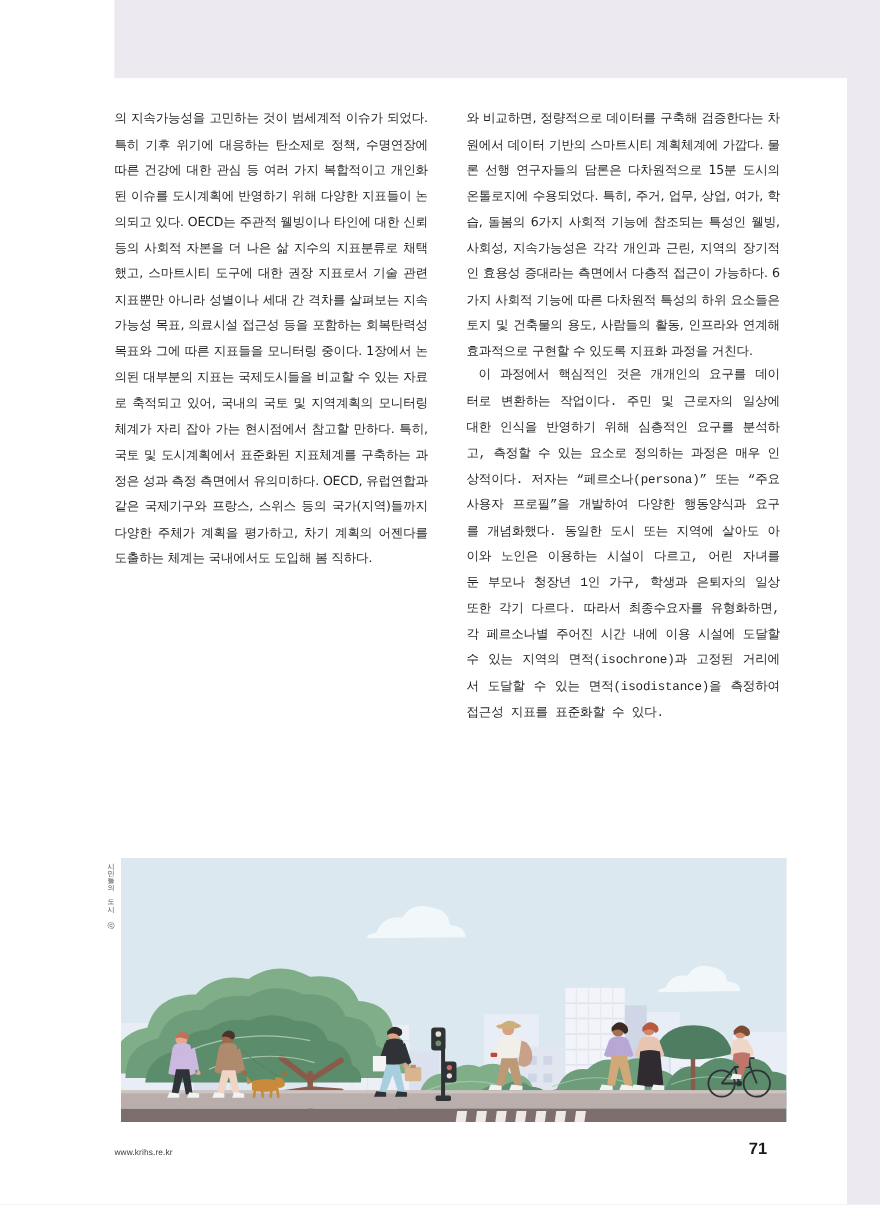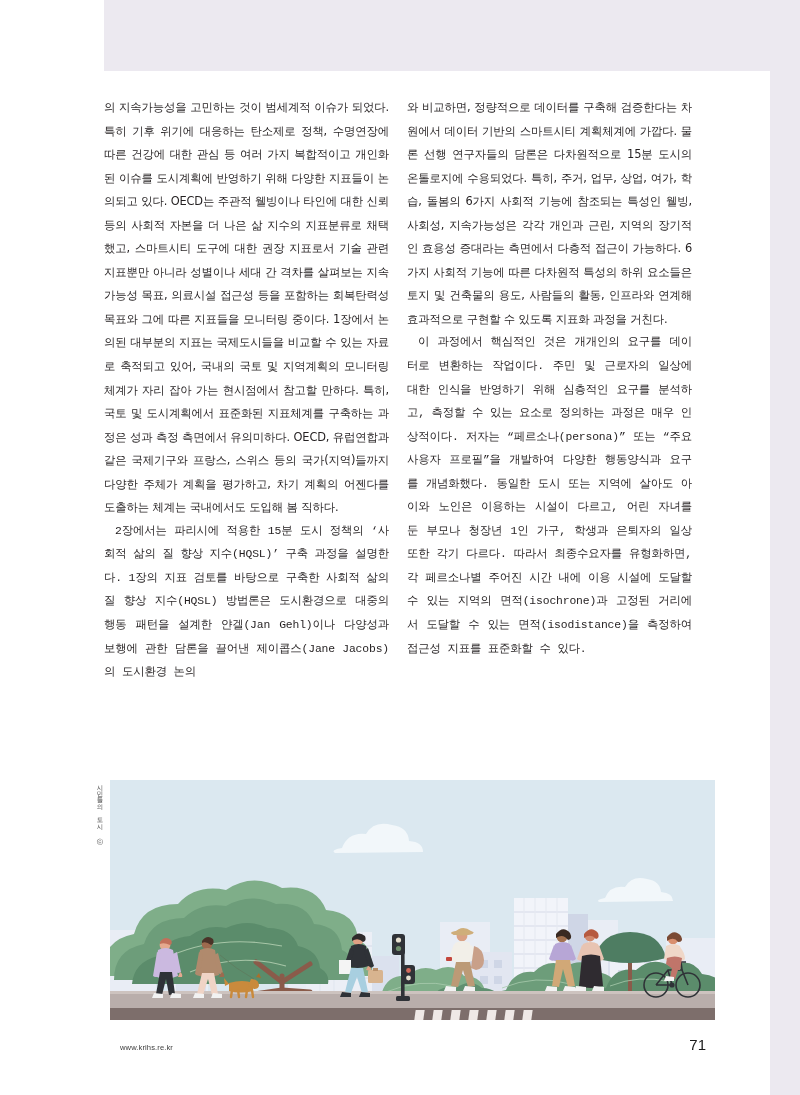--- a/index.html
+++ b/index.html
@@ -34,21 +34,21 @@
     position: absolute;
     left: 104px; top: 96px;
     width: 600px;
   }
   .col {
     position: absolute;
     top: 0;
     width: 285px;
   }
   .col-left  { left: 0; }
-  .col-right { left: 303px; }
+  .col-right { left: 320px; }
 
   .para {
     margin: 0 0 0 0;
     font-family: "DejaVu Sans", "Liberation Sans", sans-serif;
     font-size: 11.4px;
     line-height: 23.55px;
     color: #231f20;
     text-align: justify;
     text-justify: inter-character;
     word-break: break-all;
@@ -79,48 +79,47 @@
     left: 24px; top: 0;
     width: 605px; height: 240px;
     overflow: hidden;
     background: #dde9f1;
   }
   .illus svg { display: block; width: 605px; height: 240px; }
 
   
   .footer-url {
     position: absolute;
-    left: 120px; top: 1043px;
+    left: 104px; top: 1043px;
     font-size: 7.6px;
     color: #3d3d3d;
     letter-spacing: 0.1px;
   }
   .footer-page {
     position: absolute;
     left: 672px; top: 1036px;
     width: 34px;
-    text-align: right;
+    text-align: center;
     font-size: 15px;
-    font-weight: normal;
+    font-weight: bold;
     color: #1a1a1a;
   }
 </style>
 </head>
 <body>
 
 <div id="page-root">
 
   <div class="paper-top-left"></div>
   <div class="paper"></div>
 
   <div class="columns">
 
     <div class="col col-left">
       <p class="para">의 지속가능성을 고민하는 것이 범세계적 이슈가 되었다. 특히 기후 위기에 대응하는 탄소제로 정책, 수명연장에 따른 건강에 대한 관심 등 여러 가지 복합적이고 개인화된 이슈를 도시계획에 반영하기 위해 다양한 지표들이 논의되고 있다. OECD는 주관적 웰빙이나 타인에 대한 신뢰 등의 사회적 자본을 더 나은 삶 지수의 지표분류로 채택했고, 스마트시티 도구에 대한 권장 지표로서 기술 관련 지표뿐만 아니라 성별이나 세대 간 격차를 살펴보는 지속가능성 목표, 의료시설 접근성 등을 포함하는 회복탄력성 목표와 그에 따른 지표들을 모니터링 중이다. 1장에서 논의된 대부분의 지표는 국제도시들을 비교할 수 있는 자료로 축적되고 있어, 국내의 국토 및 지역계획의 모니터링 체계가 자리 잡아 가는 현시점에서 참고할 만하다. 특히, 국토 및 도시계획에서 표준화된 지표체계를 구축하는 과정은 성과 측정 측면에서 유의미하다. OECD, 유럽연합과 같은 국제기구와 프랑스, 스위스 등의 국가(지역)들까지 다양한 주체가 계획을 평가하고, 차기 계획의 어젠다를 도출하는 체계는 국내에서도 도입해 봄 직하다.</p>
-      <p class="para">2장에서는 파리시에 적용한 15분 도시 정책의 ‘사회적 삶의 질 향상 지수(HQSL)’ 구축 과정을 설명한다. 1장의 지표 검토를 바탕으로 구축한 사회적 삶의 질 향상 지수(HQSL) 방법론은 도시환경으로 대중의 행동 패턴을 설계한 얀겔(Jan Gehl)이나 다양성과 보행에 관한 담론을 끌어낸 제이콥스(Jane Jacobs)의 도시환경 논의</p>
     </div>
 
     <div class="col col-right">
       <p class="para">와 비교하면, 정량적으로 데이터를 구축해 검증한다는 차원에서 데이터 기반의 스마트시티 계획체계에 가깝다. 물론 선행 연구자들의 담론은 다차원적으로 15분 도시의 온톨로지에 수용되었다. 특히, 주거, 업무, 상업, 여가, 학습, 돌봄의 6가지 사회적 기능에 참조되는 특성인 웰빙, 사회성, 지속가능성은 각각 개인과 근린, 지역의 장기적인 효용성 증대라는 측면에서 다층적 접근이 가능하다. 6가지 사회적 기능에 따른 다차원적 특성의 하위 요소들은 토지 및 건축물의 용도, 사람들의 활동, 인프라와 연계해 효과적으로 구현할 수 있도록 지표화 과정을 거친다.</p>
       <p class="para">이 과정에서 핵심적인 것은 개개인의 요구를 데이터로 변환하는 작업이다. 주민 및 근로자의 일상에 대한 인식을 반영하기 위해 심층적인 요구를 분석하고, 측정할 수 있는 요소로 정의하는 과정은 매우 인상적이다. 저자는 “페르소나(persona)” 또는 “주요 사용자 프로필”을 개발하여 다양한 행동양식과 요구를 개념화했다. 동일한 도시 또는 지역에 살아도 아이와 노인은 이용하는 시설이 다르고, 어린 자녀를 둔 부모나 청장년 1인 가구, 학생과 은퇴자의 일상 또한 각기 다르다. 따라서 최종수요자를 유형화하면, 각 페르소나별 주어진 시간 내에 이용 시설에 도달할 수 있는 지역의 면적(isochrone)과 고정된 거리에서 도달할 수 있는 면적(isodistance)을 측정하여 접근성 지표를 표준화할 수 있다.</p>
     </div>
 
   </div>
 
   <div class="figure-wrap">

